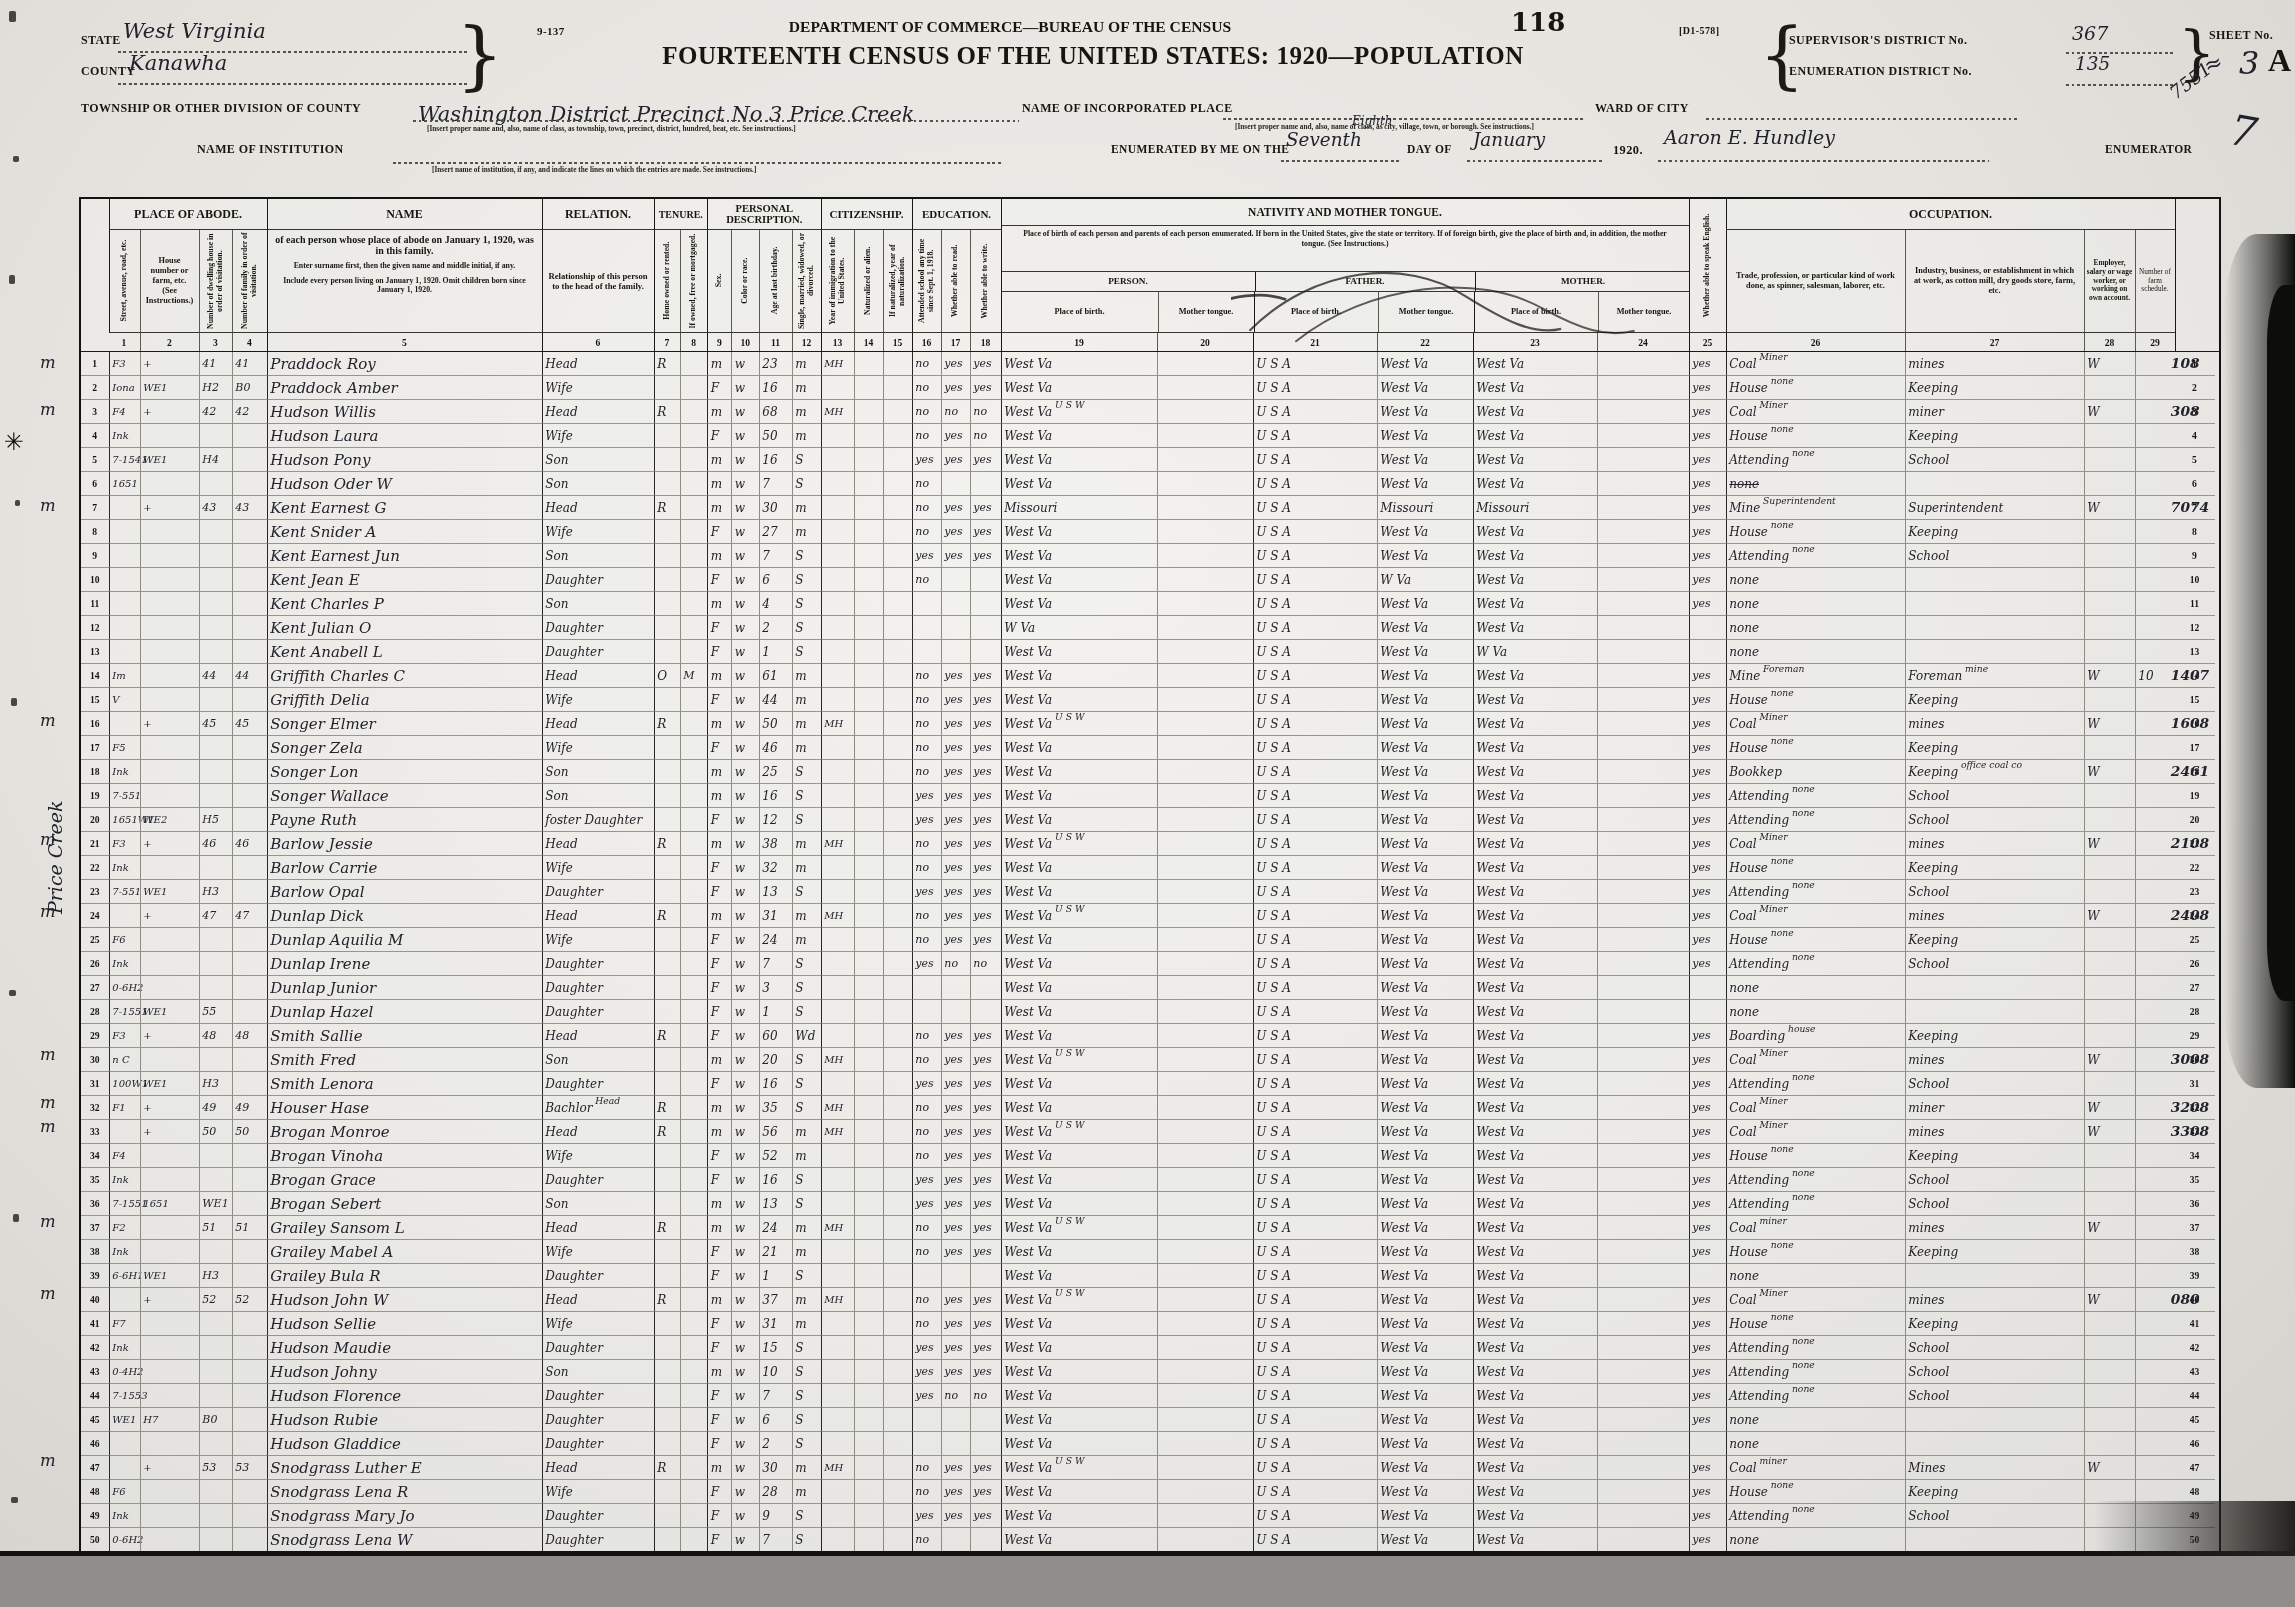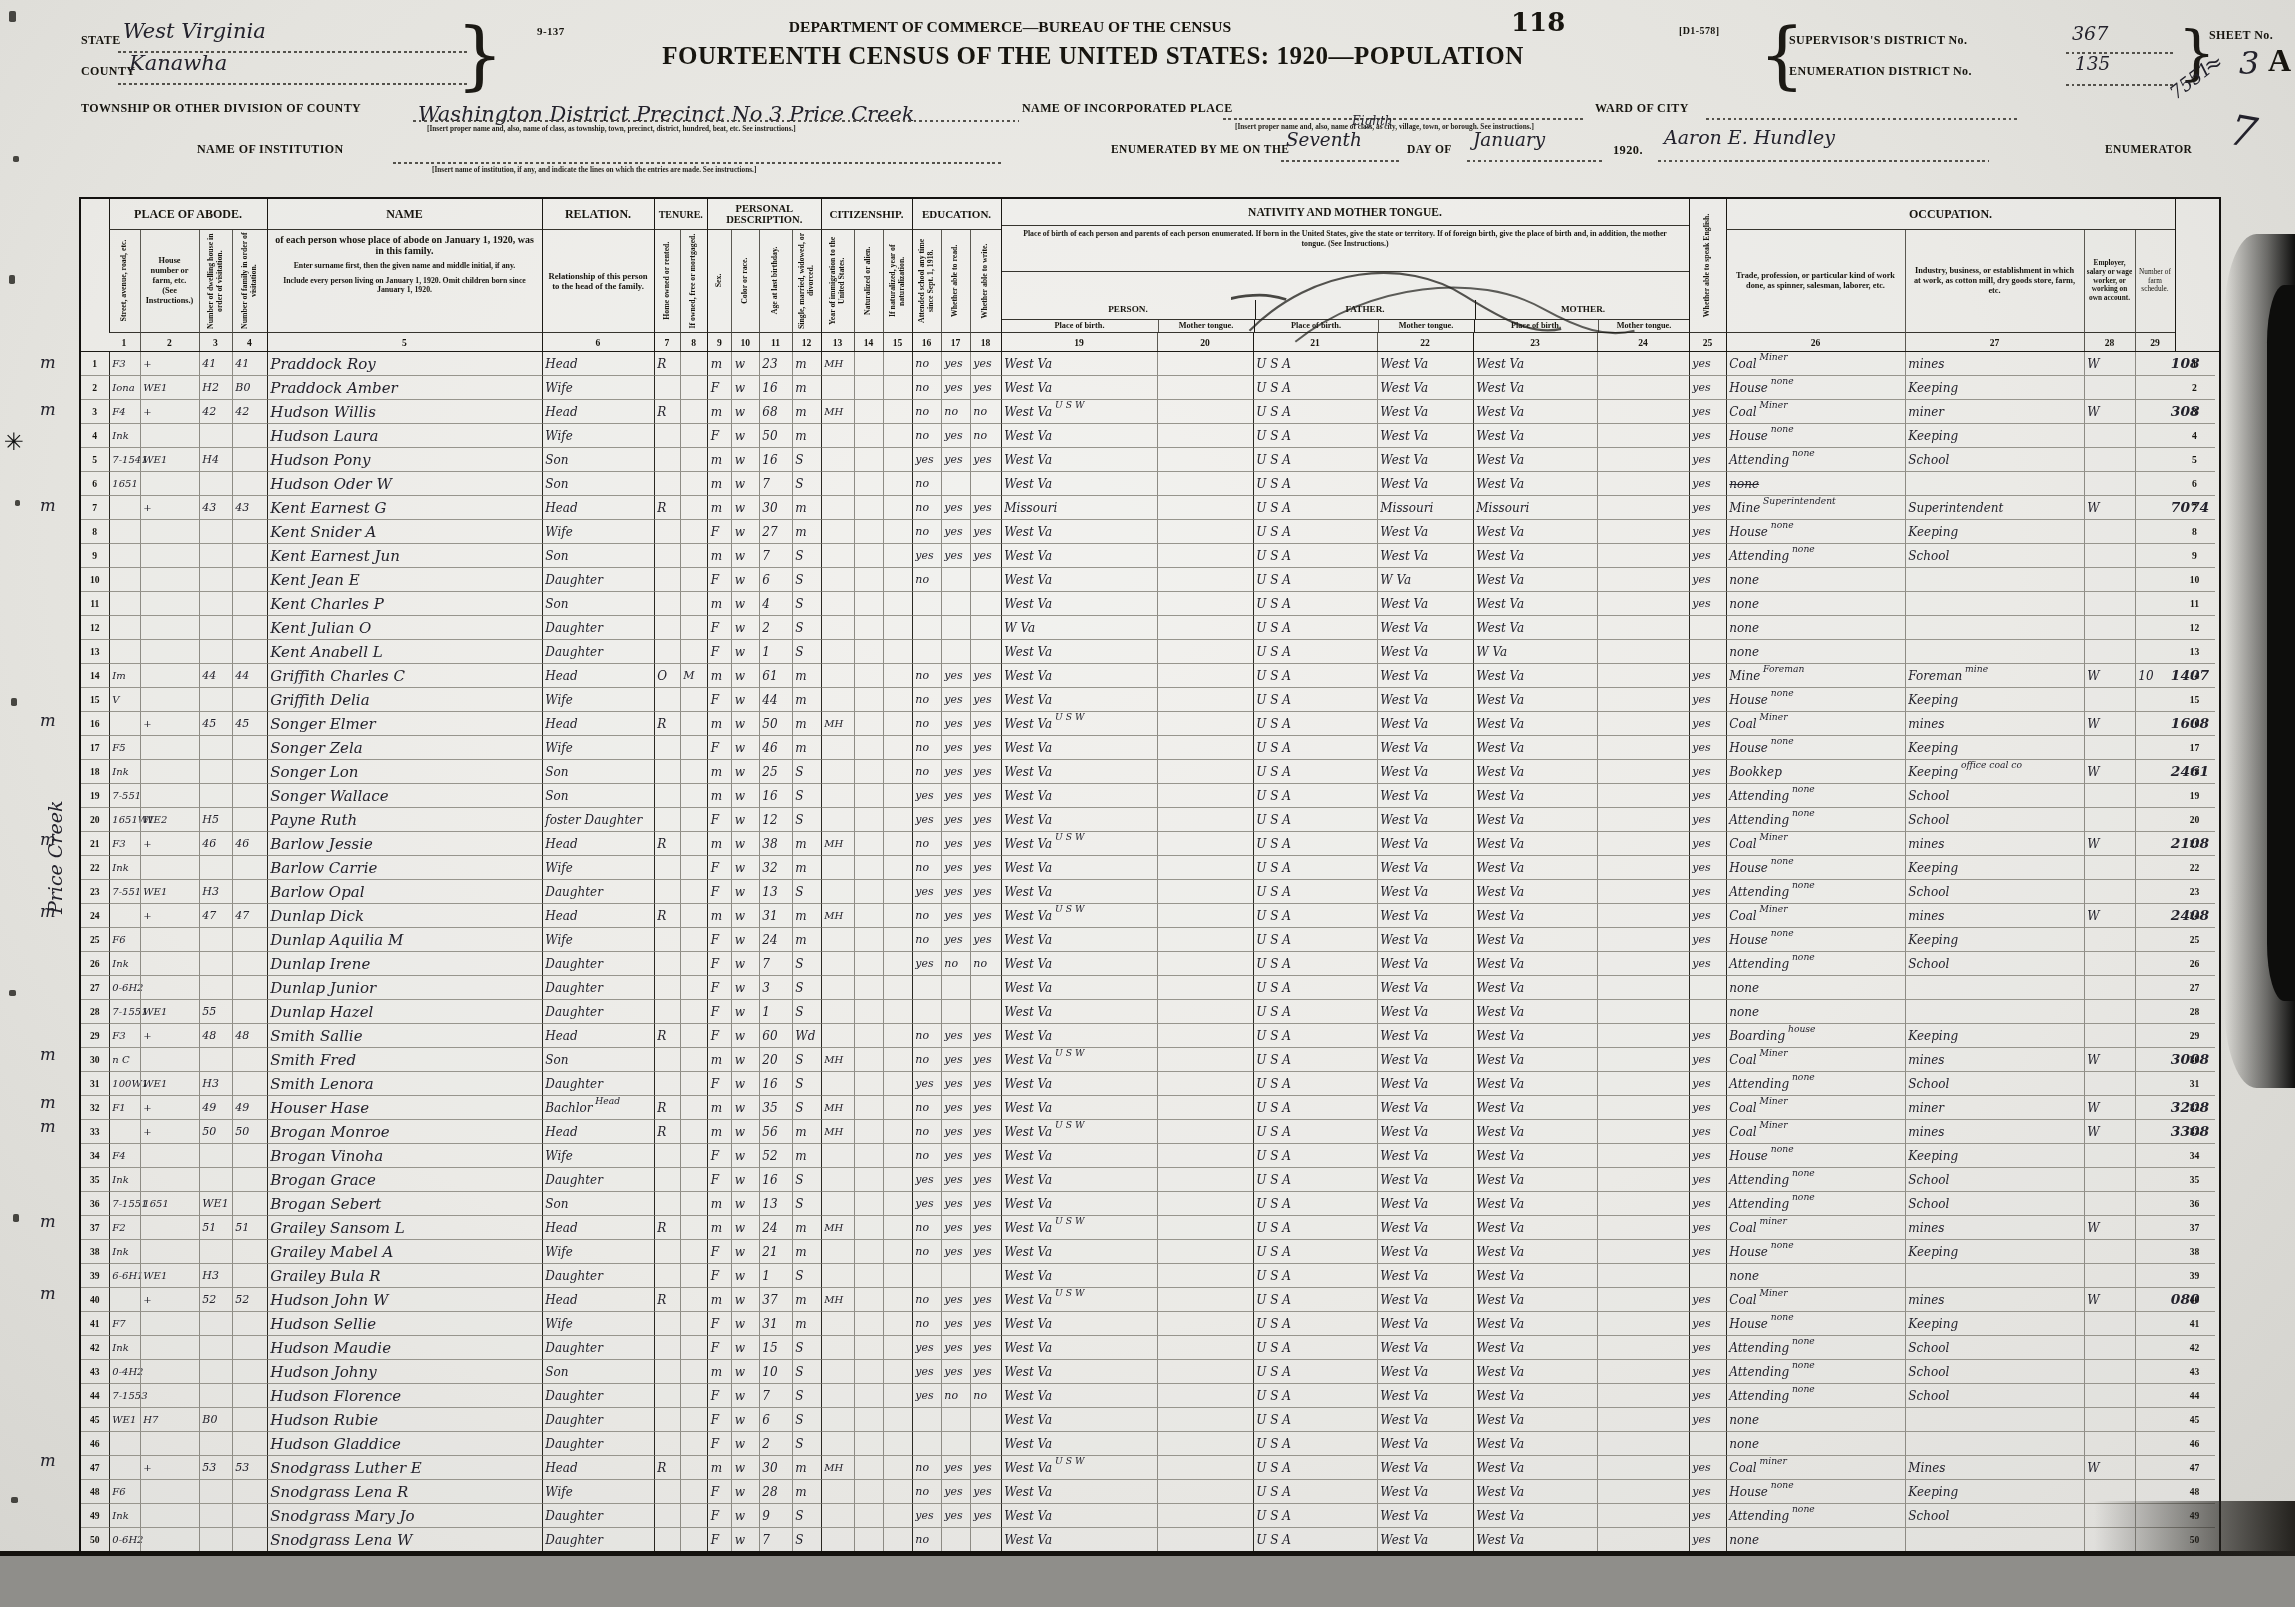--- a/index.html
+++ b/index.html
@@ -20,21 +20,21 @@
     background:rgba(255,255,255,.25);}
   #thead{display:grid;grid-template-columns:var(--cols);grid-template-rows:31px 103px 18.4px;border-bottom:1.8px solid #1b1914;}
   .th{border-left:0.9px solid #5b5952;border-bottom:0.9px solid #36342e;display:flex;align-items:center;justify-content:center;text-align:center;font-weight:bold;position:relative;overflow:hidden;}
   .th.hv{border-left:1.8px solid #1b1914;}
   .th.nb{border-left:none;border-bottom:none;}
   .group{font-size:12px;}
   .vt{writing-mode:vertical-rl;transform:rotate(180deg);font-size:7.8px;line-height:1.12;font-weight:bold;padding:1.8px 0;}
   .smtxt{font-size:8.3px;line-height:1.2;padding:1.8px 3.7px;font-weight:bold;}
   .natTitle{flex:0 0 26px;display:flex;align-items:center;justify-content:center;border-bottom:0.9px solid #36342e;font-size:11.5px;font-weight:bold;width:100%;}
   .natDesc{flex:0 0 39px;font-size:7.8px;font-weight:bold;padding:2.8px 9.2px;border-bottom:0.9px solid #36342e;line-height:1.25;}
-  .natSub{display:grid;grid-template-columns:253px 220px 216px;flex:0 0 20px;width:100%;margin-top:28px;}
+  .natSub{display:grid;grid-template-columns:253px 220px 216px;flex:0 0 20px;width:100%;}
   .natSub > div{display:flex;align-items:center;justify-content:center;font-size:9.2px;font-weight:bold;border-bottom:0.9px solid #36342e;}
   .natSub > div + div{border-left:1.8px solid #1b1914;}
   .natLbls{display:grid;grid-template-columns:156px 96px 124px 96px 124px 92px;flex:1;width:100%;}
   .natLbls > div{display:flex;align-items:center;justify-content:center;font-size:8.3px;font-weight:bold;border-left:0.9px solid #5b5952;}
   .natLbls > div:first-child{border-left:none;}
   .natLbls > div:nth-child(3),.natLbls > div:nth-child(5){border-left:1.8px solid #1b1914;}
 
   #numrow{display:grid;grid-template-columns:var(--colsIn);grid-column:2/31;grid-row:3;}
   .ncell{display:flex;align-items:center;justify-content:center;font-size:9.6px;font-weight:bold;border-left:0.9px solid #5b5952;}
   .ncell:first-child{border-left:none;}

